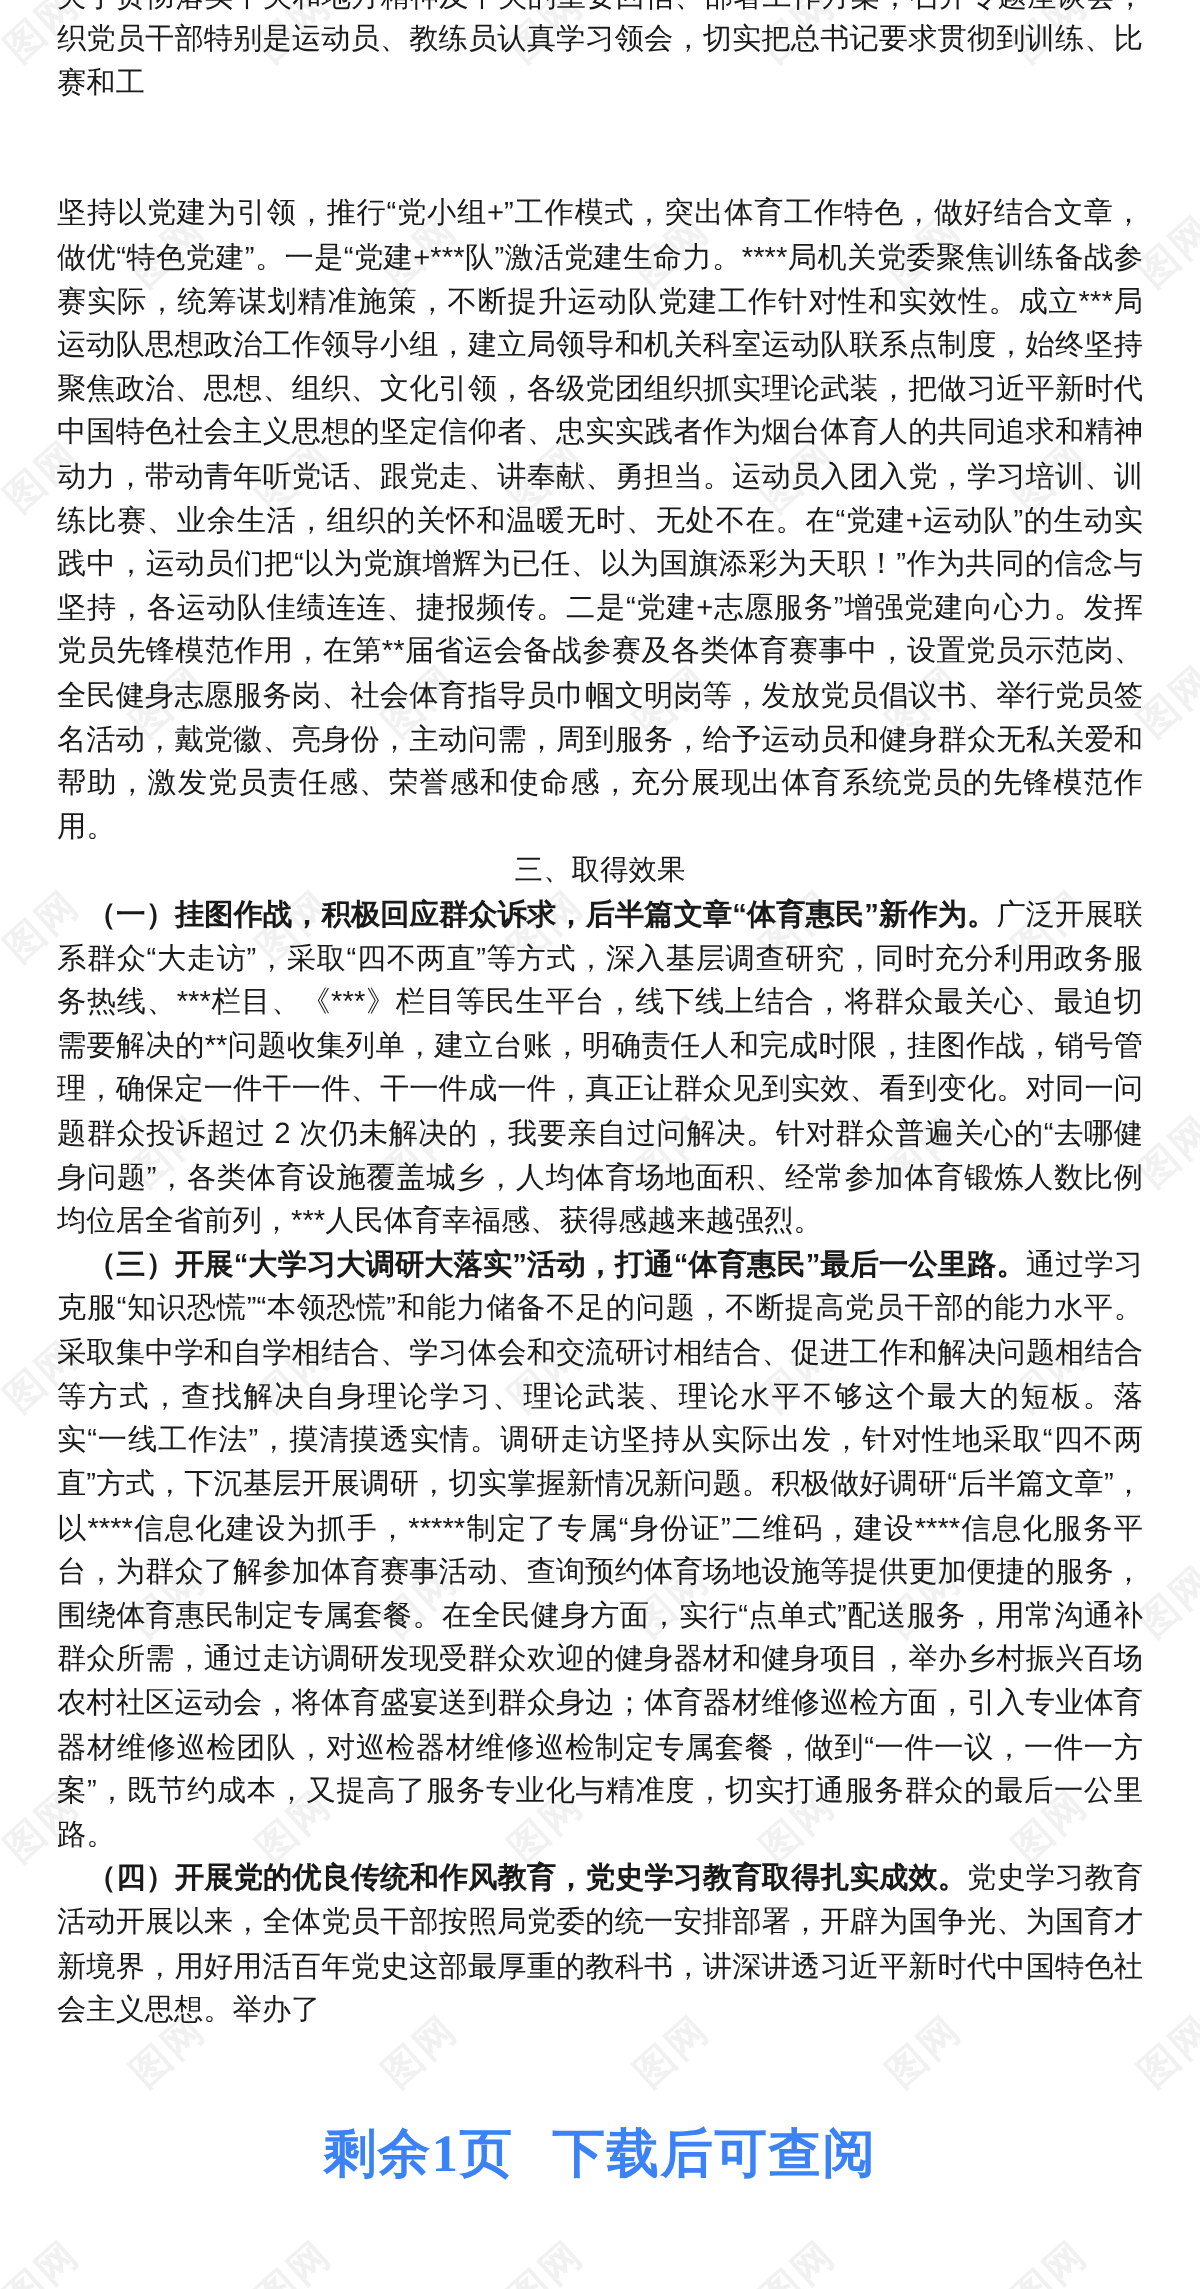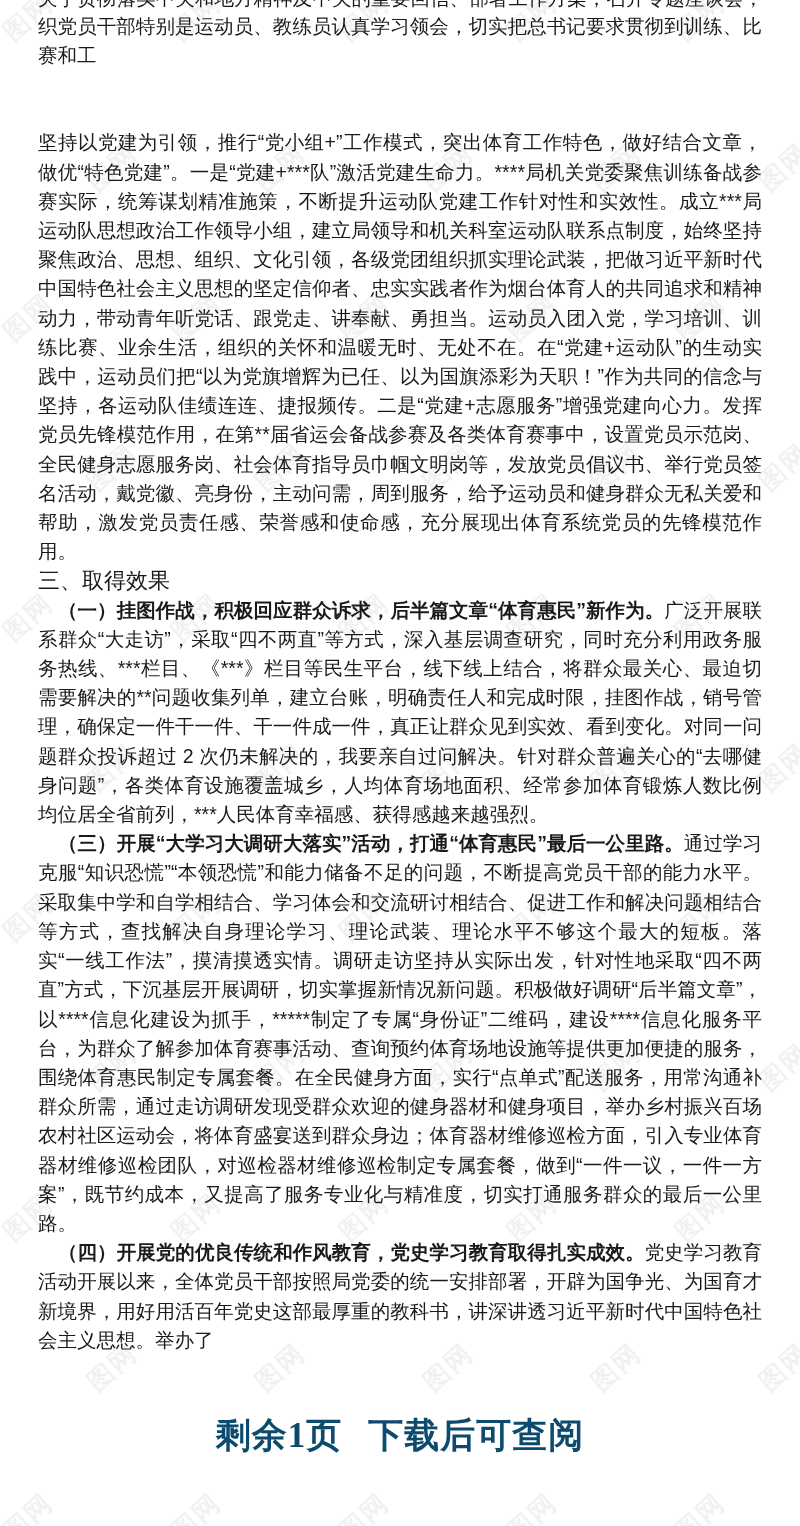--- a/index.html
+++ b/index.html
@@ -87,41 +87,42 @@
   }
   .heading .lead {
     font-weight: 700;
   }
   .heading .tail {
     font-weight: 400;
     margin-top: 48px;
   }
 
   .section-label {
-    font-size: 22px;
+    font-size: 19px;
     line-height: 29.2px;
     margin: 0;
     text-indent: 0;
+    text-align: center;
   }
 
   
   #footer {
     position: absolute;
     left: 0;
     right: 0;
     top: 1412px;
     text-align: center;
     z-index: 3;
   }
   #footer-text {
     display: inline-block;
     font-family: "Liberation Serif", "DejaVu Serif", serif;
     font-size: 35px;
     font-weight: 700;
-    color: #0c4a6e;
+    color: #3b82f6;
     letter-spacing: 1px;
   }
   .footer-gap { display: inline-block; width: 26px; }
 </style>
 </head>
 <body>
 
 <div id="watermark-layer">
     <span class="wm" style="left: 0px; top: 0px;">图网</span>
     <span class="wm" style="left: 168px; top: 0px;">图网</span>

